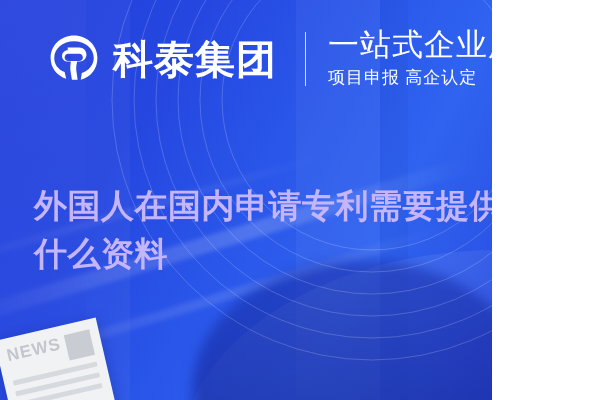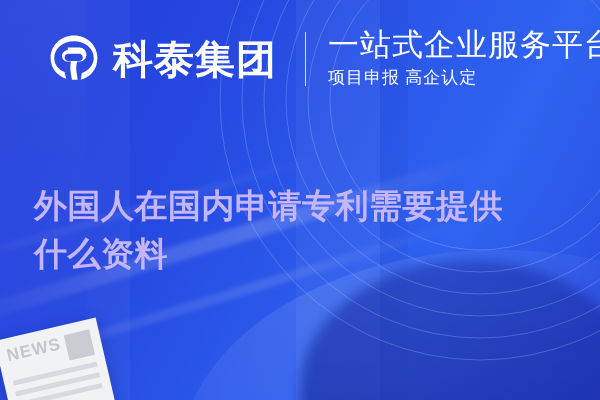--- a/index.html
+++ b/index.html
@@ -6,21 +6,21 @@
     margin: 0;
     padding: 0;
     background: #ffffff;
   }
   body {
     font-family: "Liberation Sans", sans-serif;
   }
 
   #banner {
     position: relative;
-    width: 600px;
+    width: 492px;
     height: 400px;
     overflow: hidden;
     background: #2341dc;
   }
 
   
   .bg-base {
     position: absolute;
     inset: 0;
     background: linear-gradient(118deg, #2440dd 0%, #2546df 28%, #2a57ea 52%, #2f63f0 72%, #2b55e6 88%, #2743d9 100%);

